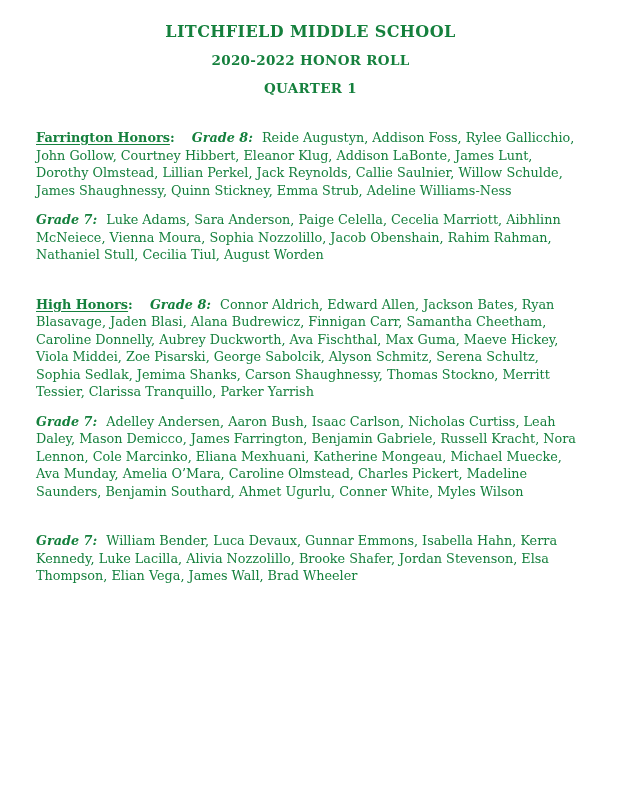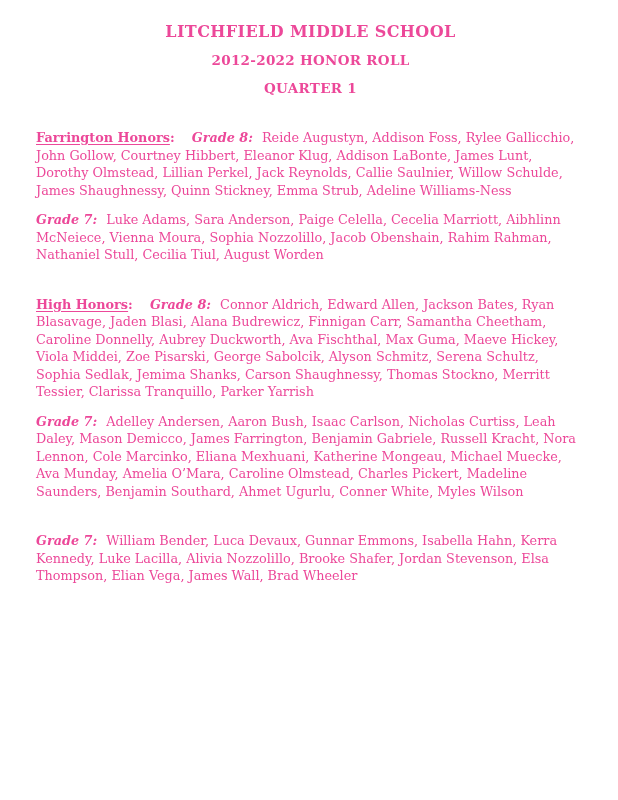--- a/index.html
+++ b/index.html
@@ -2,21 +2,21 @@
 <html><head>
 <meta charset="utf-8">
 <style>
   html, body { margin: 0; padding: 0; background: #ffffff; }
   .page {
     position: relative;
     width: 618px;
     height: 800px;
     box-sizing: border-box;
     background: #ffffff;
-    color: #ec4899;
+    color: #15803d;
     font-family: "DejaVu Serif", "Liberation Serif", serif;
     padding: 22px 33px 2px 36px;
     overflow: hidden;
   }
   .doc-header { text-align: center; }
   .doc-title {
     font-size: 16px;
     font-weight: bold;
     letter-spacing: 0.4px;
     margin: 0 0 11px 0;
@@ -60,21 +60,21 @@
     font-style: italic;
   }
 </style>
 </head>
 <body>
 
 <div class="page">
 
   <header class="doc-header">
     <h1 class="doc-title">LITCHFIELD MIDDLE SCHOOL</h1>
-    <h2 class="doc-subtitle">2012-2022 HONOR ROLL</h2>
+    <h2 class="doc-subtitle">2020-2022 HONOR ROLL</h2>
     <h3 class="doc-quarter">QUARTER 1</h3>
   </header>
 
   <main class="doc-body">
 
     <section class="honor-section">
       <p class="para">
         <span class="sec-heading"><span class="underlined">Farrington Honors</span><span>:</span></span>
         <span class="grade-label">Grade 8:</span>
         <span class="names">Reide Augustyn, Addison Foss, Rylee Gallicchio, John Gollow, Courtney Hibbert, Eleanor Klug, Addison LaBonte, James Lunt, Dorothy Olmstead, Lillian Perkel, Jack Reynolds, Callie Saulnier, Willow Schulde, James Shaughnessy, Quinn Stickney, Emma Strub, Adeline Williams-Ness</span>

